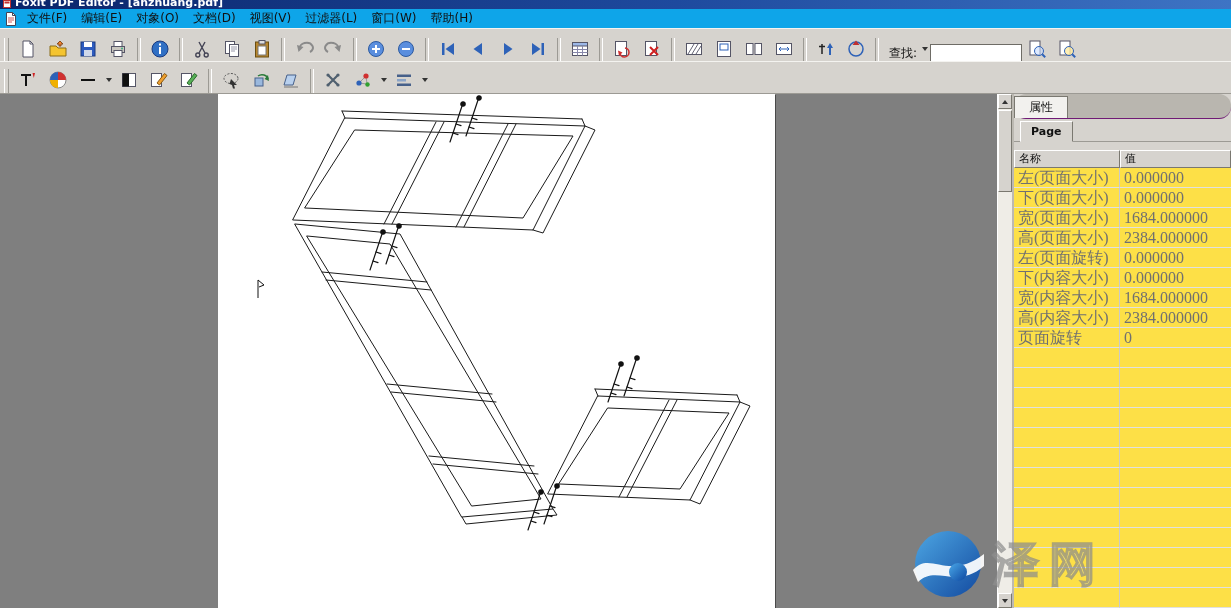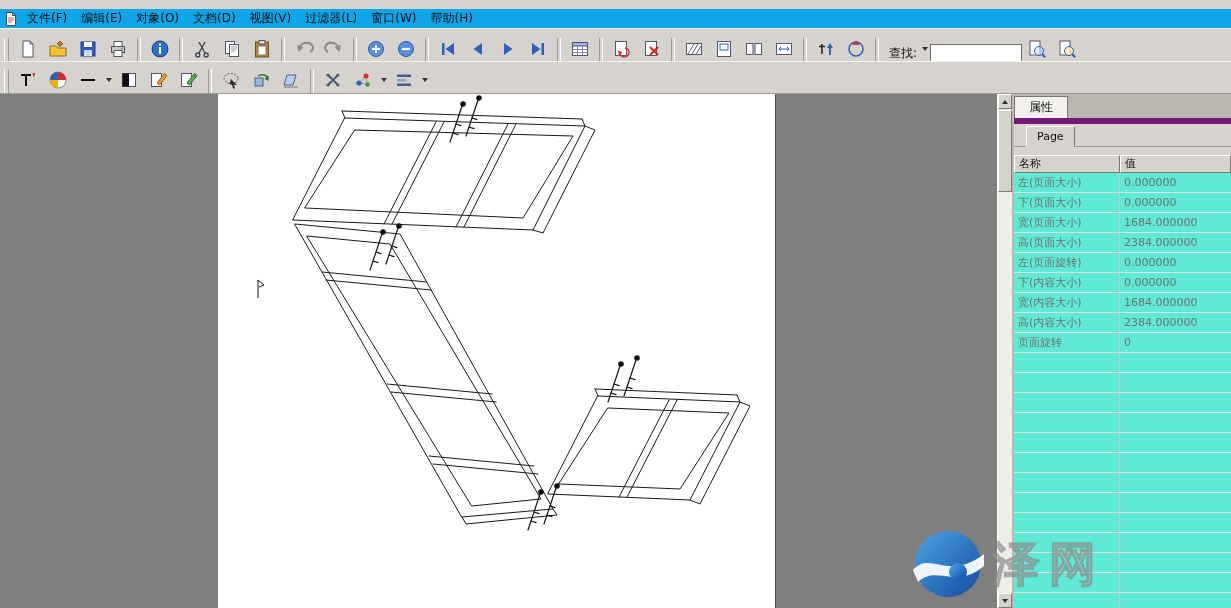--- a/index.html
+++ b/index.html
@@ -36,42 +36,49 @@
   .sbtn{position:absolute;left:0;width:14px;height:15px;background:#d6d3ce;border:1px solid;border-color:#fff #7a7870 #7a7870 #fff;box-sizing:border-box;display:flex;align-items:center;justify-content:center;}
   .sbtn.up{top:0;} .sbtn.down{bottom:0;}
   .tri-up{width:0;height:0;border-left:3px solid transparent;border-right:3px solid transparent;border-bottom:4px solid #333;}
   .tri-down{width:0;height:0;border-left:3px solid transparent;border-right:3px solid transparent;border-top:4px solid #333;}
   .sthumb{position:absolute;left:0;top:16px;width:14px;height:82px;background:#d6d3ce;border:1px solid;border-color:#fff #7a7870 #7a7870 #fff;box-sizing:border-box;}
 
   .splitter{width:2px;background:#bcb9b2;}
 
   
   .panel{flex:1;background:#d6d3ce;display:flex;flex-direction:column;overflow:hidden;}
-  .ptitle-strip{height:24px;background:#b9b6af;position:relative;border-bottom:6px solid #701a75;}
+  .ptitle-strip{height:24px;background:#b9b6af;position:relative;border-bottom:1px solid #701a75;border-radius:12px;}
   .ptitle-tab{position:absolute;left:0;top:2px;height:21px;background:#f2f1ee;padding:0 14px;font-size:12px;line-height:21px;border:1px solid #7a7870;border-bottom:none;color:#111;}
   .ptab-strip{height:22px;background:#d6d3ce;position:relative;border-bottom:1px solid #9c9a94;}
-  .ptab{position:absolute;left:12px;top:2px;height:19px;background:#d6d3ce;padding:0 10px;font-size:11px;line-height:19px;border:1px solid;border-color:#fff #7a7870 #d6d3ce #fff;color:#111;}
+  .ptab{position:absolute;left:6px;top:2px;height:19px;background:#d6d3ce;padding:0 10px;font-size:11px;line-height:19px;border:1px solid;border-color:#fff #7a7870 #d6d3ce #fff;color:#111;font-weight:bold;}
   .pgap{height:8px;background:#d6d3ce;}
   .pheader{display:flex;height:18px;}
   .hcell{background:#d6d3ce;border-top:1px solid #fff;border-left:1px solid #fff;border-right:1px solid #7a7870;border-bottom:1px solid #7a7870;font-size:11px;line-height:15px;padding:0 4px;box-sizing:border-box;color:#111;}
   .hname{width:106px;} .hval{flex:1;}
-  .prows{flex:1;background:#5eead4;overflow:hidden;font-size:11px;color:#707070;}
+  .prows{flex:1;background:#fde047;overflow:hidden;font-size:16px;color:#707070;font-family:Liberation Serif, serif;}
   .prow{display:flex;height:20px;line-height:19px;box-sizing:border-box;}
   .pname{width:106px;padding-left:4px;border-right:1px solid #c9c9c9;border-bottom:1px solid #e0e0e0;box-sizing:border-box;overflow:hidden;white-space:nowrap;}
   .pval{flex:1;padding-left:4px;border-bottom:1px solid #e0e0e0;overflow:hidden;white-space:nowrap;}
 
   
   .watermark{position:absolute;left:908px;top:522px;width:300px;height:84px;display:flex;align-items:center;pointer-events:none;z-index:50;}
   .wm-text{font-size:47px;font-weight:bold;letter-spacing:10px;color:rgba(235,235,235,0.22);-webkit-text-stroke:1.5px rgba(130,130,130,0.65);margin-left:4px;line-height:80px;}
 </style>
 </head>
 <body>
 
 <div class="app">
 
+  <div class="titlebar">
+    <svg class="ticon" width="8" height="8" viewBox="0 0 8 8">
+        <rect x="0.5" y="0.5" width="7" height="7" fill="#fff" stroke="#c03030"></rect>
+        <rect x="1.5" y="1.5" width="5" height="2" fill="#c03030"></rect>
+      </svg>
+    <span class="ttext">Foxit PDF Editor - [anzhuang.pdf]</span>
+  </div>
 
   <div class="menubar">
     <span class="docicon">
       <svg width="12" height="14" viewBox="0 0 12 14">
           <path d="M1.5,0.5 h6 l3,3 v10 h-9 z" fill="#fff" stroke="#445"></path>
           <path d="M7.5,0.5 v3 h3" fill="none" stroke="#445"></path>
           <path d="M3,6 h6 M3,8 h6 M3,10 h4" stroke="#c03030" stroke-width="0.8"></path>
         </svg>
     </span>
     <span class="mi">文件(F)</span>

